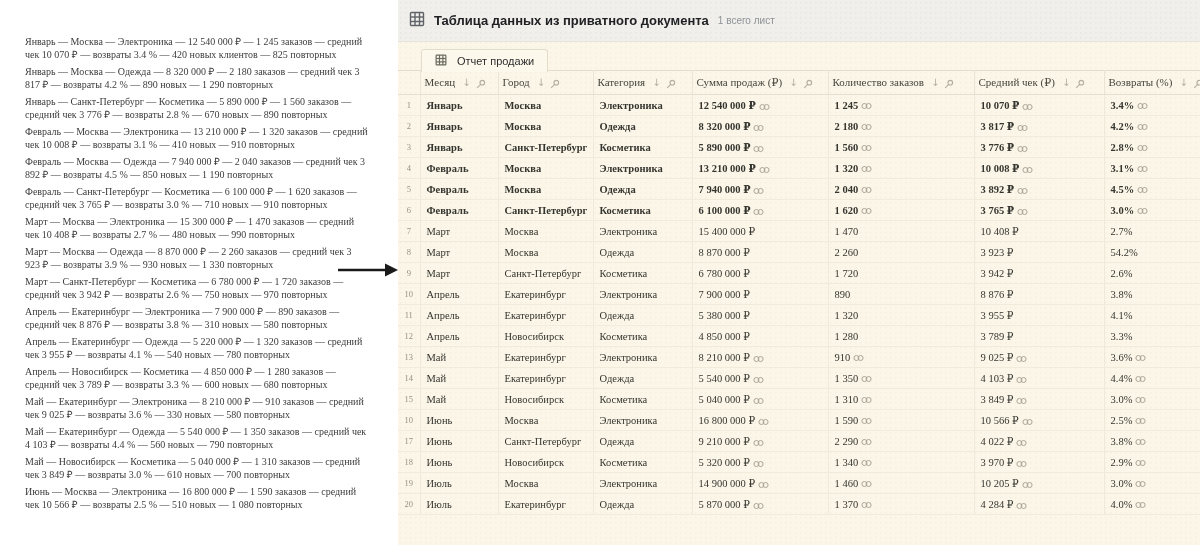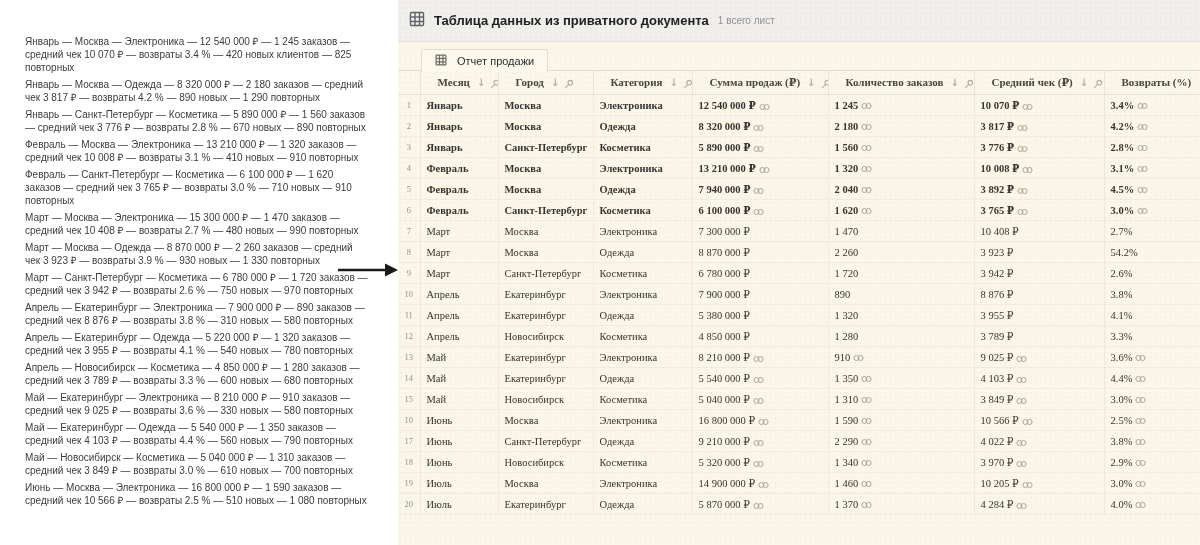--- a/index.html
+++ b/index.html
@@ -3,21 +3,21 @@
 <meta charset="utf-8">
 <style>
   * { box-sizing: border-box; margin: 0; padding: 0; }
   html,body { width:1200px; height:545px; overflow:hidden; background:#ffffff;
     font-family:"Liberation Sans", sans-serif; }
 
   
   .left-panel { position:absolute; left:0; top:0; width:398px; height:545px; background:#ffffff; }
   .left-text { position:absolute; left:25px; top:35px; width:344px;
     font-size:10px; line-height:13px; color:#3c3c3c; }
-  .left-text p { margin:0 0 4px 0; }
+  .left-text p { margin:0 0 4px 0;font-family:Liberation Serif, serif; }
 
   
   .arrow { position:absolute; left:337px; top:262px; width:62px; height:16px; }
 
   
   .right-panel { position:absolute; left:398px; top:0; width:950px; height:545px;
     background:#fbf6e8;
     background-image: radial-gradient(rgba(120,110,70,0.035) 1px, transparent 1px);
     background-size:5px 5px; }
 
@@ -30,22 +30,22 @@
   .top-bar .meta { margin-left:9px; font-size:10px; color:#8d9297; }
 
   .tab-row { height:28px; padding-top:6px; padding-left:23px; position:relative; z-index:2; }
   .sheet-tab { display:inline-flex; align-items:center; gap:10px; height:23px;
     padding:0 13px; background:#fcf8ec; border:1px solid #e2ddcb; border-bottom:none;
     border-radius:3px 3px 0 0; font-size:11px; color:#2f2f2f; cursor:pointer;
     position:relative; top:1px; }
 
   table.data { border-collapse:collapse; table-layout:fixed; width:802px;
     font-family:"Liberation Serif","DejaVu Serif",serif; position:relative; z-index:1; }
-  table.data th { height:24px; font-size:11px; font-weight:bold; color:#47473e;
-    text-align:left; padding:0 4px 0 17px; border-top:1px solid #e2ddcb;
+  table.data th { height:24px; font-size:11px; font-weight:normal; color:#47473e;
+    text-align:left; padding:0 4px 0 4px; border-top:1px solid #e2ddcb;
     border-right:1px solid #e9e4d3; border-bottom:1px solid #e5e0ce; white-space:nowrap;
     overflow:hidden; }
   table.data td { height:21px; font-size:10.5px; color:#35352f; padding:0 4px 0 6px;
     border-right:1px solid #eee9d8; border-bottom:1px solid #f0ebda; white-space:nowrap;
     overflow:hidden; }
   table.data th:last-child, table.data td:last-child { border-right:none; }
   table.data tr.bold td { font-weight:bold; }
   table.data td.num { font-size:8.5px; color:#97927f; text-align:center; padding:0 2px;
     font-weight:normal !important; }
   table.data tr.bold td.num { font-weight:normal; }
@@ -60,20 +60,21 @@
 </style>
 </head>
 <body>
 
 <div class="left-panel">
   <div class="left-text" id="left-text">
       <p>Январь — Москва — Электроника — 12 540 000 ₽ — 1 245 заказов — средний чек 10 070 ₽ — возвраты 3.4 % — 420 новых клиентов — 825 повторных</p>
       <p>Январь — Москва — Одежда — 8 320 000 ₽ — 2 180 заказов — средний чек 3 817 ₽ — возвраты 4.2 % — 890 новых — 1 290 повторных</p>
       <p>Январь — Санкт-Петербург — Косметика — 5 890 000 ₽ — 1 560 заказов — средний чек 3 776 ₽ — возвраты 2.8 % — 670 новых — 890 повторных</p>
       <p>Февраль — Москва — Электроника — 13 210 000 ₽ — 1 320 заказов — средний чек 10 008 ₽ — возвраты 3.1 % — 410 новых — 910 повторных</p>
+      <p>Февраль — Москва — Одежда — 7 940 000 ₽ — 2 040 заказов — средний чек 3 892 ₽ — возвраты 4.5 % — 850 новых — 1 190 повторных</p>
       <p>Февраль — Санкт-Петербург — Косметика — 6 100 000 ₽ — 1 620 заказов — средний чек 3 765 ₽ — возвраты 3.0 % — 710 новых — 910 повторных</p>
       <p>Март — Москва — Электроника — 15 300 000 ₽ — 1 470 заказов — средний чек 10 408 ₽ — возвраты 2.7 % — 480 новых — 990 повторных</p>
       <p>Март — Москва — Одежда — 8 870 000 ₽ — 2 260 заказов — средний чек 3 923 ₽ — возвраты 3.9 % — 930 новых — 1 330 повторных</p>
       <p>Март — Санкт-Петербург — Косметика — 6 780 000 ₽ — 1 720 заказов — средний чек 3 942 ₽ — возвраты 2.6 % — 750 новых — 970 повторных</p>
       <p>Апрель — Екатеринбург — Электроника — 7 900 000 ₽ — 890 заказов — средний чек 8 876 ₽ — возвраты 3.8 % — 310 новых — 580 повторных</p>
       <p>Апрель — Екатеринбург — Одежда — 5 220 000 ₽ — 1 320 заказов — средний чек 3 955 ₽ — возвраты 4.1 % — 540 новых — 780 повторных</p>
       <p>Апрель — Новосибирск — Косметика — 4 850 000 ₽ — 1 280 заказов — средний чек 3 789 ₽ — возвраты 3.3 % — 600 новых — 680 повторных</p>
       <p>Май — Екатеринбург — Электроника — 8 210 000 ₽ — 910 заказов — средний чек 9 025 ₽ — возвраты 3.6 % — 330 новых — 580 повторных</p>
       <p>Май — Екатеринбург — Одежда — 5 540 000 ₽ — 1 350 заказов — средний чек 4 103 ₽ — возвраты 4.4 % — 560 новых — 790 повторных</p>
       <p>Май — Новосибирск — Косметика — 5 040 000 ₽ — 1 310 заказов — средний чек 3 849 ₽ — возвраты 3.0 % — 610 новых — 700 повторных</p>
@@ -315,21 +316,21 @@
           <td>3.0%<span><svg class="link-svg" width="11" height="8" viewBox="0 0 11 8" fill="none" stroke="#a9a596" stroke-width="1">
                 <circle cx="3.4" cy="4" r="2.5"></circle>
                 <circle cx="7.6" cy="4" r="2.5"></circle>
               </svg></span></td>
         </tr>
         <tr>
           <td class="num">7</td>
           <td>Март</td>
           <td>Москва</td>
           <td>Электроника</td>
-          <td>7 300 000 ₽</td>
+          <td>15 400 000 ₽</td>
           <td>1 470</td>
           <td>10 408 ₽</td>
           <td>2.7%</td>
         </tr>
         <tr>
           <td class="num">8</td>
           <td>Март</td>
           <td>Москва</td>
           <td>Одежда</td>
           <td>8 870 000 ₽</td>

